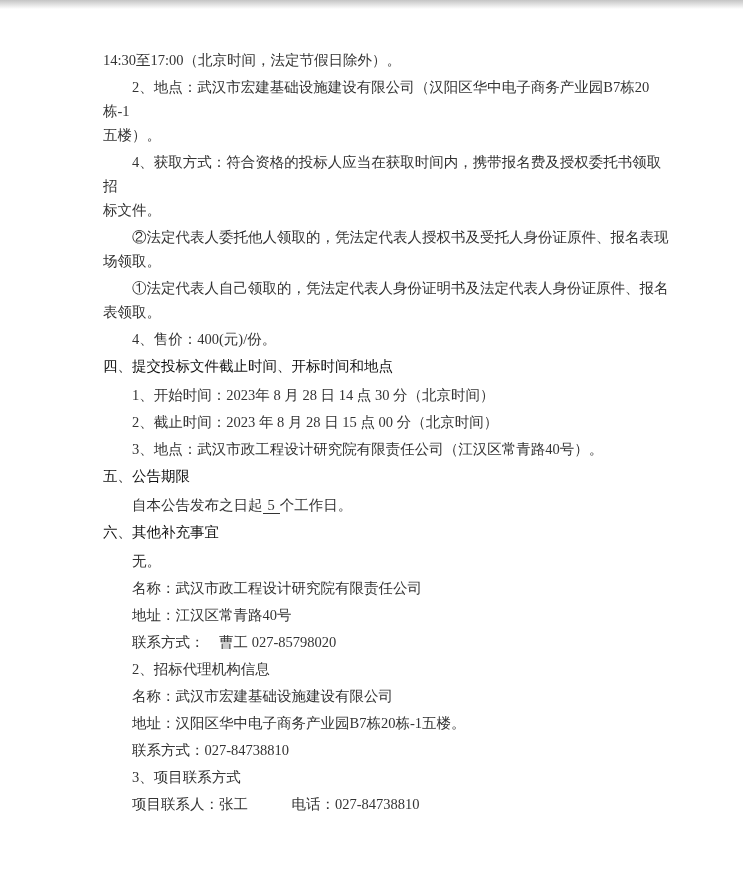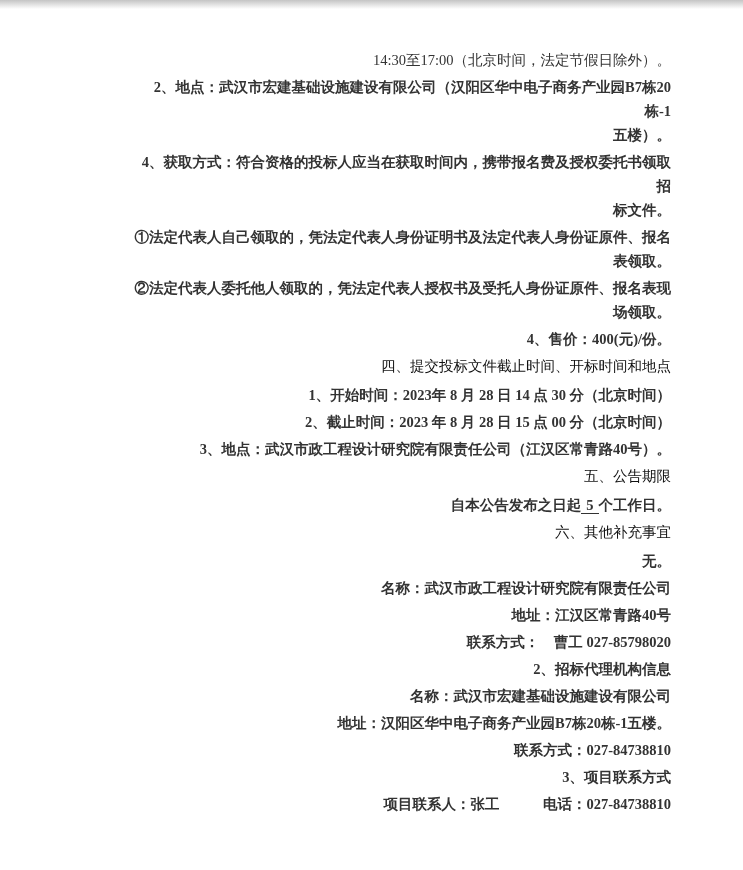--- a/index.html
+++ b/index.html
@@ -25,24 +25,23 @@
     position: absolute;
     top: 48px;
     left: 103px;
     width: 580px;
     font-size: 14.5px;
     line-height: 24px;
   }
   .doc p {
     margin: 0 12px 3px 0;
     white-space: pre-line;
-    text-align: right;
   }
   .body-line { color: #333333; }
-  .indent { text-indent: 2em; font-weight: bold; }
+  .indent { text-indent: 2em; }
   .heading {
     font-family: "Liberation Sans", "DejaVu Sans", sans-serif;
     font-weight: normal;
     color: #111111;
     margin-top: 2px !important;
     margin-bottom: 5px !important;
   }
   .u-val {
     border-bottom: 1px solid #333333;
     padding: 0 5px;
@@ -52,24 +51,24 @@
 <body>
 
 <div class="top-shadow"></div>
 
 <div class="doc">
   <p class="body-line">14:30至17:00（北京时间，法定节假日除外）。</p>
   <p class="body-line indent">2、地点：武汉市宏建基础设施建设有限公司（汉阳区华中电子商务产业园B7栋20栋-1
 五楼）。</p>
   <p class="body-line indent">4、获取方式：符合资格的投标人应当在获取时间内，携带报名费及授权委托书领取招
 标文件。</p>
+  <p class="body-line indent">②法定代表人委托他人领取的，凭法定代表人授权书及受托人身份证原件、报名表现
+场领取。</p>
   <p class="body-line indent">①法定代表人自己领取的，凭法定代表人身份证明书及法定代表人身份证原件、报名
 表领取。</p>
-  <p class="body-line indent">②法定代表人委托他人领取的，凭法定代表人授权书及受托人身份证原件、报名表现
-场领取。</p>
   <p class="body-line indent">4、售价：400(元)/份。</p>
 
   <p class="heading">四、提交投标文件截止时间、开标时间和地点</p>
   <p class="body-line indent">1、开始时间：2023年 8 月 28 日 14 点 30 分（北京时间）</p>
   <p class="body-line indent">2、截止时间：2023 年 8 月 28 日 15 点 00 分（北京时间）</p>
   <p class="body-line indent">3、地点：武汉市政工程设计研究院有限责任公司（江汉区常青路40号）。</p>
 
   <p class="heading">五、公告期限</p>
   <p class="body-line indent"><span>自本公告发布之日起</span><span class="u-val">5</span><span>个工作日。</span></p>
 

